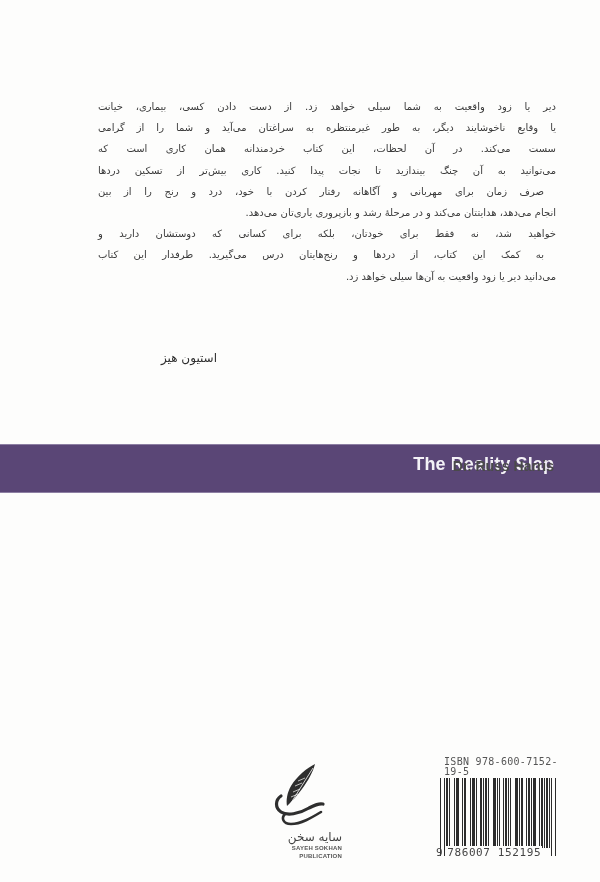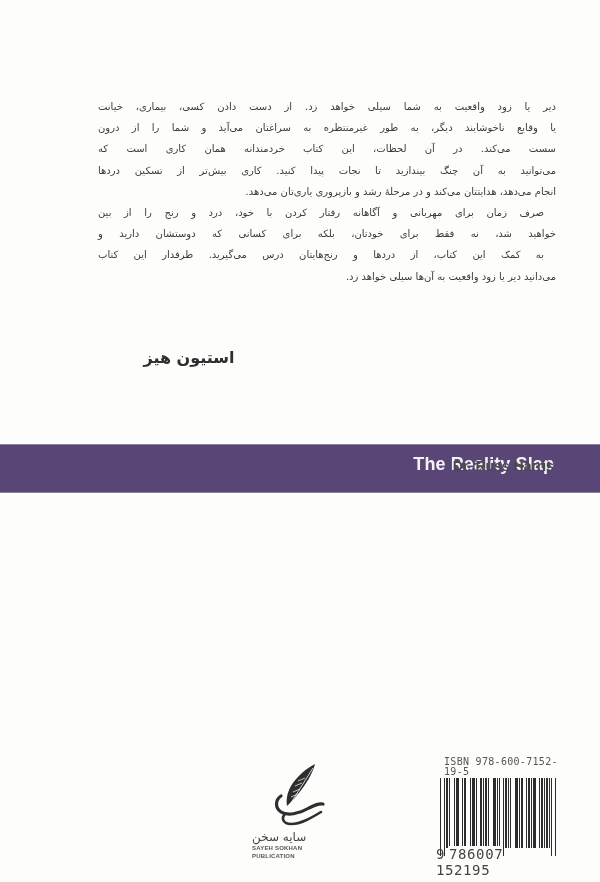--- a/index.html
+++ b/index.html
@@ -28,21 +28,21 @@
   }
   .blurb .line.last { text-align-last: right; }
   .blurb .line.indent { padding-right: 12px; }
   .signature {
     position: absolute;
     left: 120px; top: 350px; width: 160px;
     direction: rtl;
     text-align: center;
   }
   .sig-name {
-    font-size: 16px; font-weight: bold; color: #2f2f2f;
+    font-size: 12px; font-weight: normal; color: #2f2f2f;
     line-height: 16px; padding-right: 22px;
   }
   .sig-title {
     font-size: 8.6px; color: #3a3a3a; line-height: 14px;
     white-space: nowrap;
   }
   .band {
     position: absolute;
     left: 0; top: 400px; width: 600px; height: 47px;
     background: #5a4676;
@@ -63,21 +63,21 @@
     position: absolute;
     right: 46px; top: 458px;
     font-family: "Liberation Sans", sans-serif;
     font-weight: bold;
     font-size: 14px;
     color: #4a4a4a;
   }
   .logo {
     position: absolute;
     left: 252px; top: 762px; width: 90px; height: 110px;
-    text-align: left;
+    text-align: right;
   }
   .logo svg { display: block; margin: 0 auto; }
   .logo-fa {
     font-size: 12px; color: #444; line-height: 14px; margin-top: 2px;
     direction: rtl;
   }
   .logo-en {
     font-family: "Liberation Sans", sans-serif;
     font-size: 6px; font-weight: bold; color: #555; line-height: 8px;
     letter-spacing: 0.2px;
@@ -95,40 +95,40 @@
   }
   .bars {
     display: flex; align-items: flex-start;
     height: 78px; margin-left: 4px; margin-top: 1px;
   }
   .bars span { display: block; background: #2c2c2c; height: 70px; margin-right: 1px; }
   .bars span.g { height: 78px; }
   .bars span.w { background: transparent; }
   .bar-digits {
     font-family: "DejaVu Sans Mono", monospace;
-    font-size: 14px; color: #444;
+    font-size: 11px; color: #444;
     position: relative; top: -10px;
     letter-spacing: 0.6px;
     background: transparent;
   }
   .bar-digits .first { margin-right: 3px; }
   .bar-digits .rest { background: #fdfdfc; padding: 0 1px; }
 </style>
 </head>
 <body>
 
 <div>
 
   <div class="blurb">
     <span class="line">دیر یا زود واقعیت به شما سیلی خواهد زد. از دست دادن کسی، بیماری، خیانت</span>
-    <span class="line">یا وقایع ناخوشایند دیگر، به طور غیرمنتظره به سراغتان می‌آید و شما را از درون</span>
+    <span class="line">یا وقایع ناخوشایند دیگر، به طور غیرمنتظره به سراغتان می‌آید و شما را از گرامی</span>
     <span class="line">سست می‌کند. در آن لحظات، این کتاب خردمندانه همان کاری است که</span>
     <span class="line">می‌توانید به آن چنگ بیندازید تا نجات پیدا کنید. کاری بیش‌تر از تسکین دردها</span>
+    <span class="line indent">صرف زمان برای مهربانی و آگاهانه رفتار کردن با خود، درد و رنج را از بین</span>
     <span class="line last">انجام می‌دهد، هدایتتان می‌کند و در مرحلهٔ رشد و بازپروری یاری‌تان می‌دهد.</span>
-    <span class="line indent">صرف زمان برای مهربانی و آگاهانه رفتار کردن با خود، درد و رنج را از بین</span>
     <span class="line">خواهید شد، نه فقط برای خودتان، بلکه برای کسانی که دوستشان دارید و</span>
     <span class="line indent">به کمک این کتاب، از دردها و رنج‌هایتان درس می‌گیرید. طرفدار این کتاب</span>
     <span class="line last">می‌دانید دیر یا زود واقعیت به آن‌ها سیلی خواهد زد.</span>
   </div>
 
   <div class="signature">
     <div class="sig-name">استیون هیز</div>
   </div>
 
   <div class="band">

